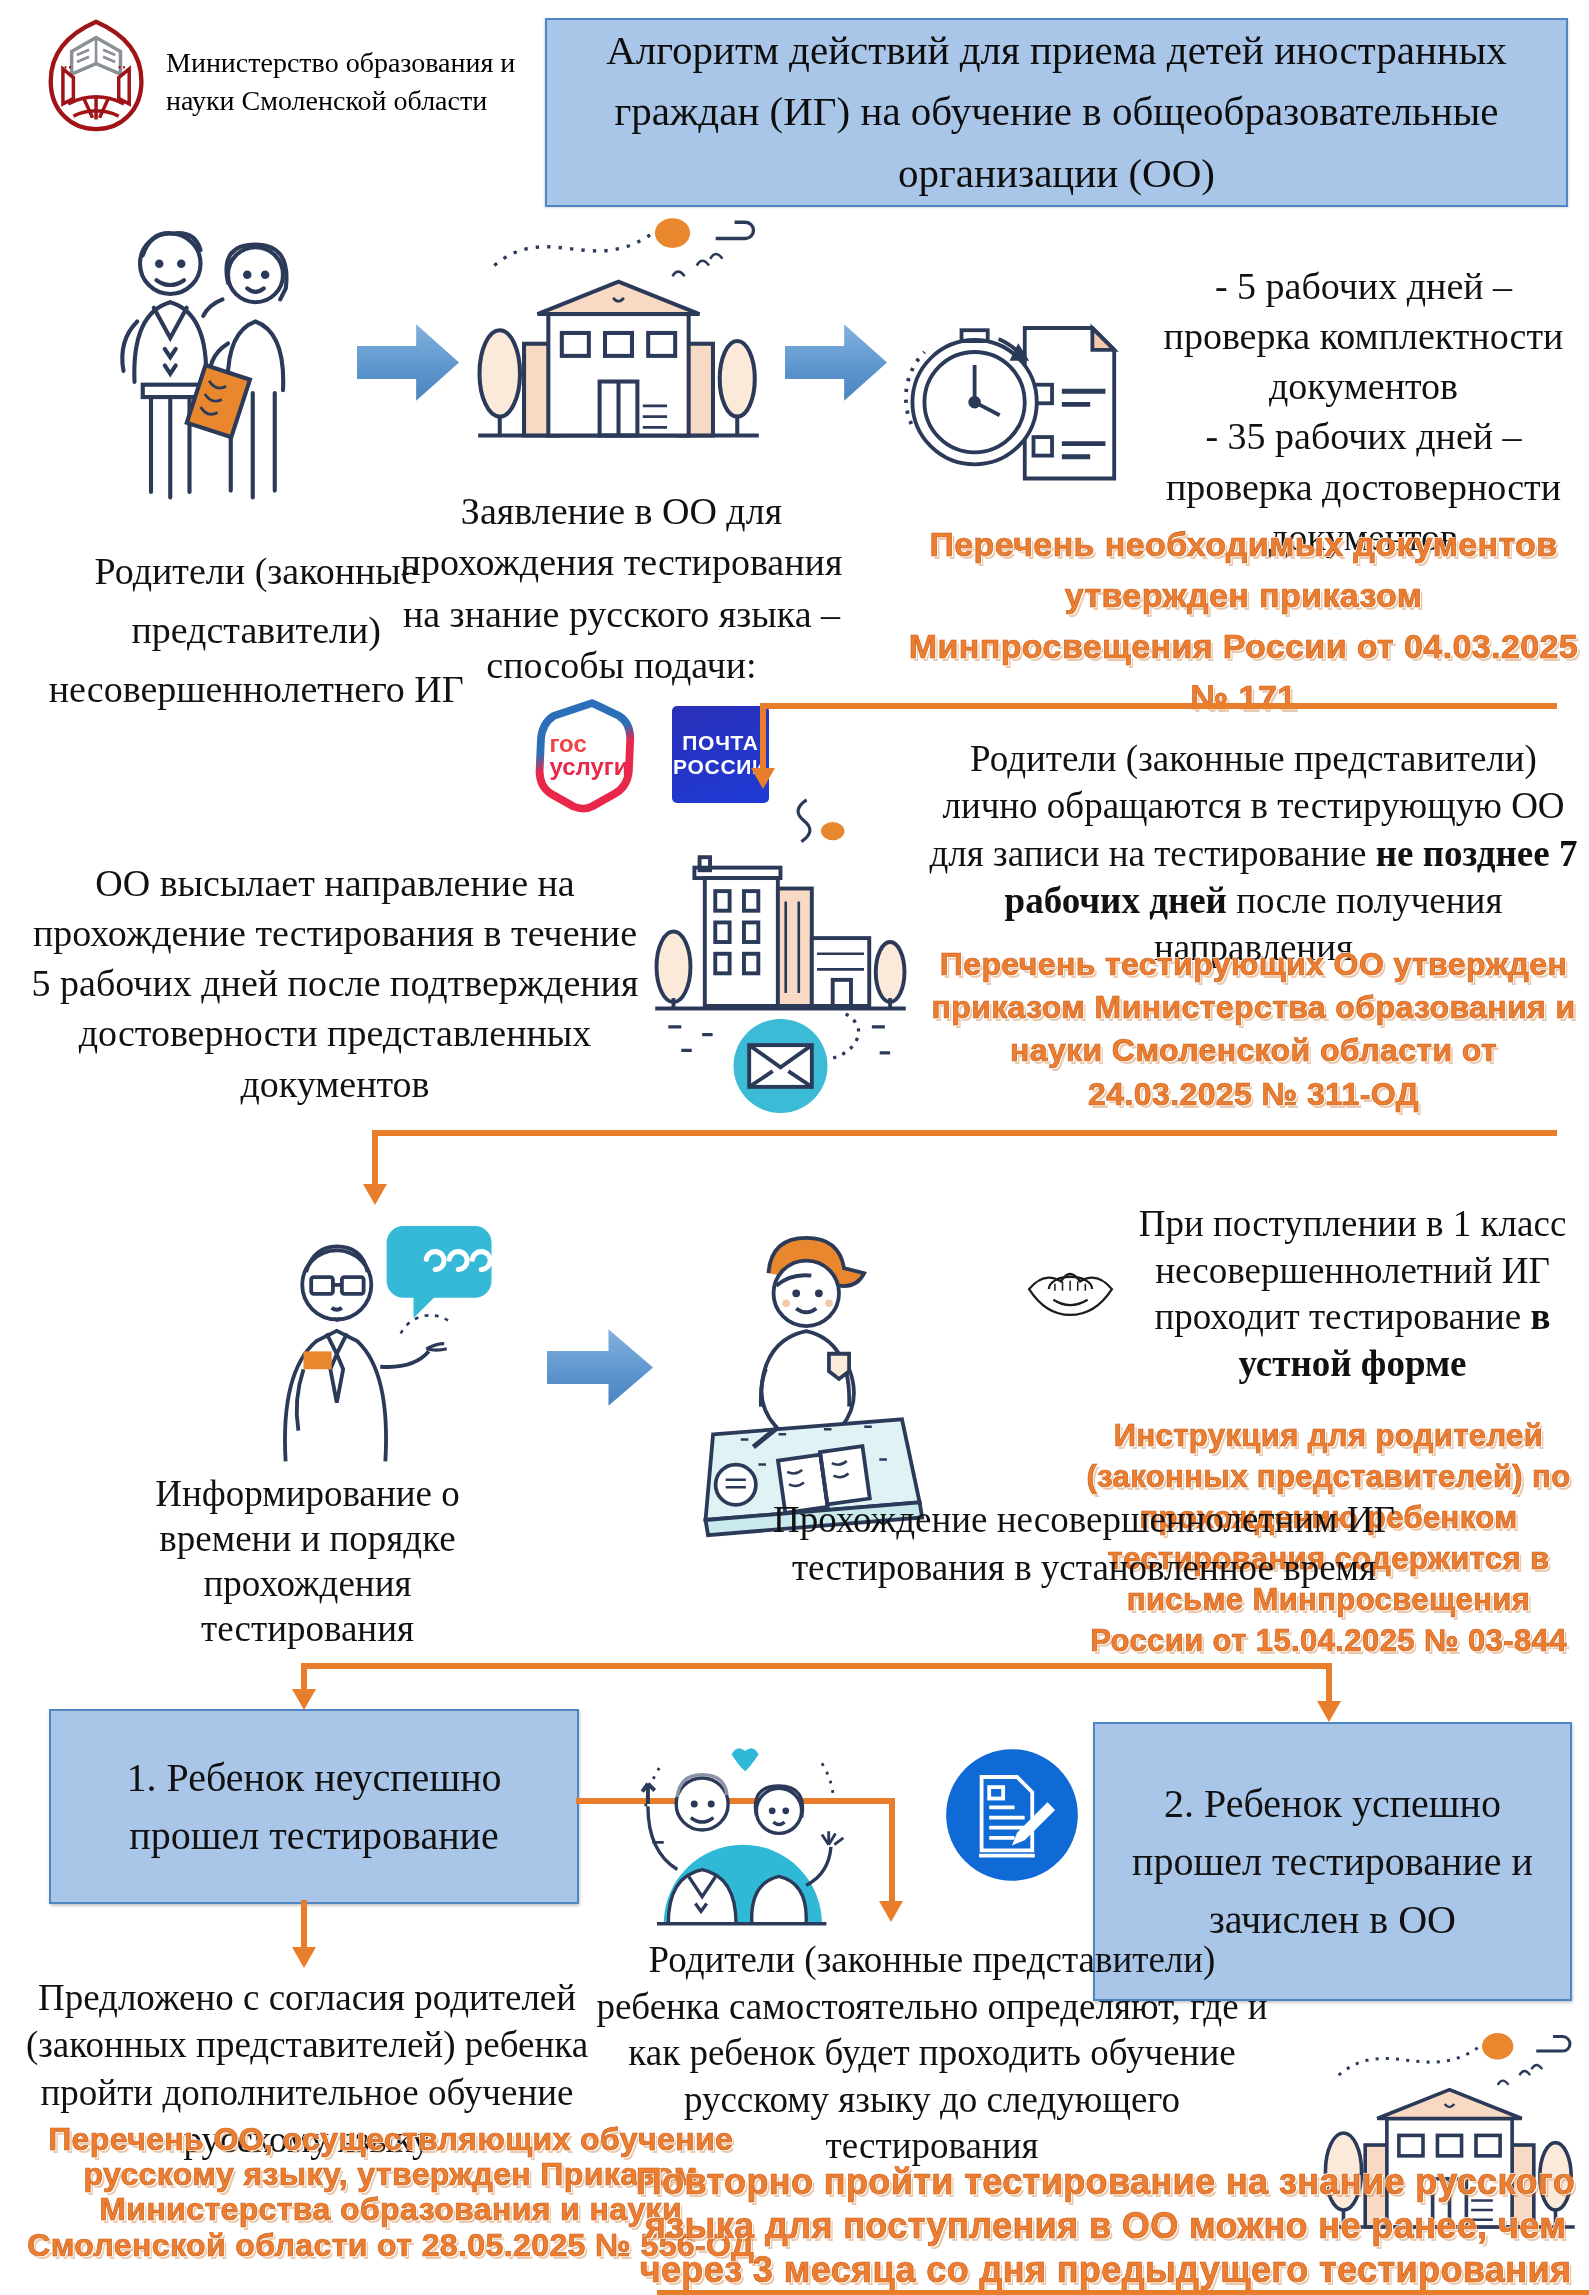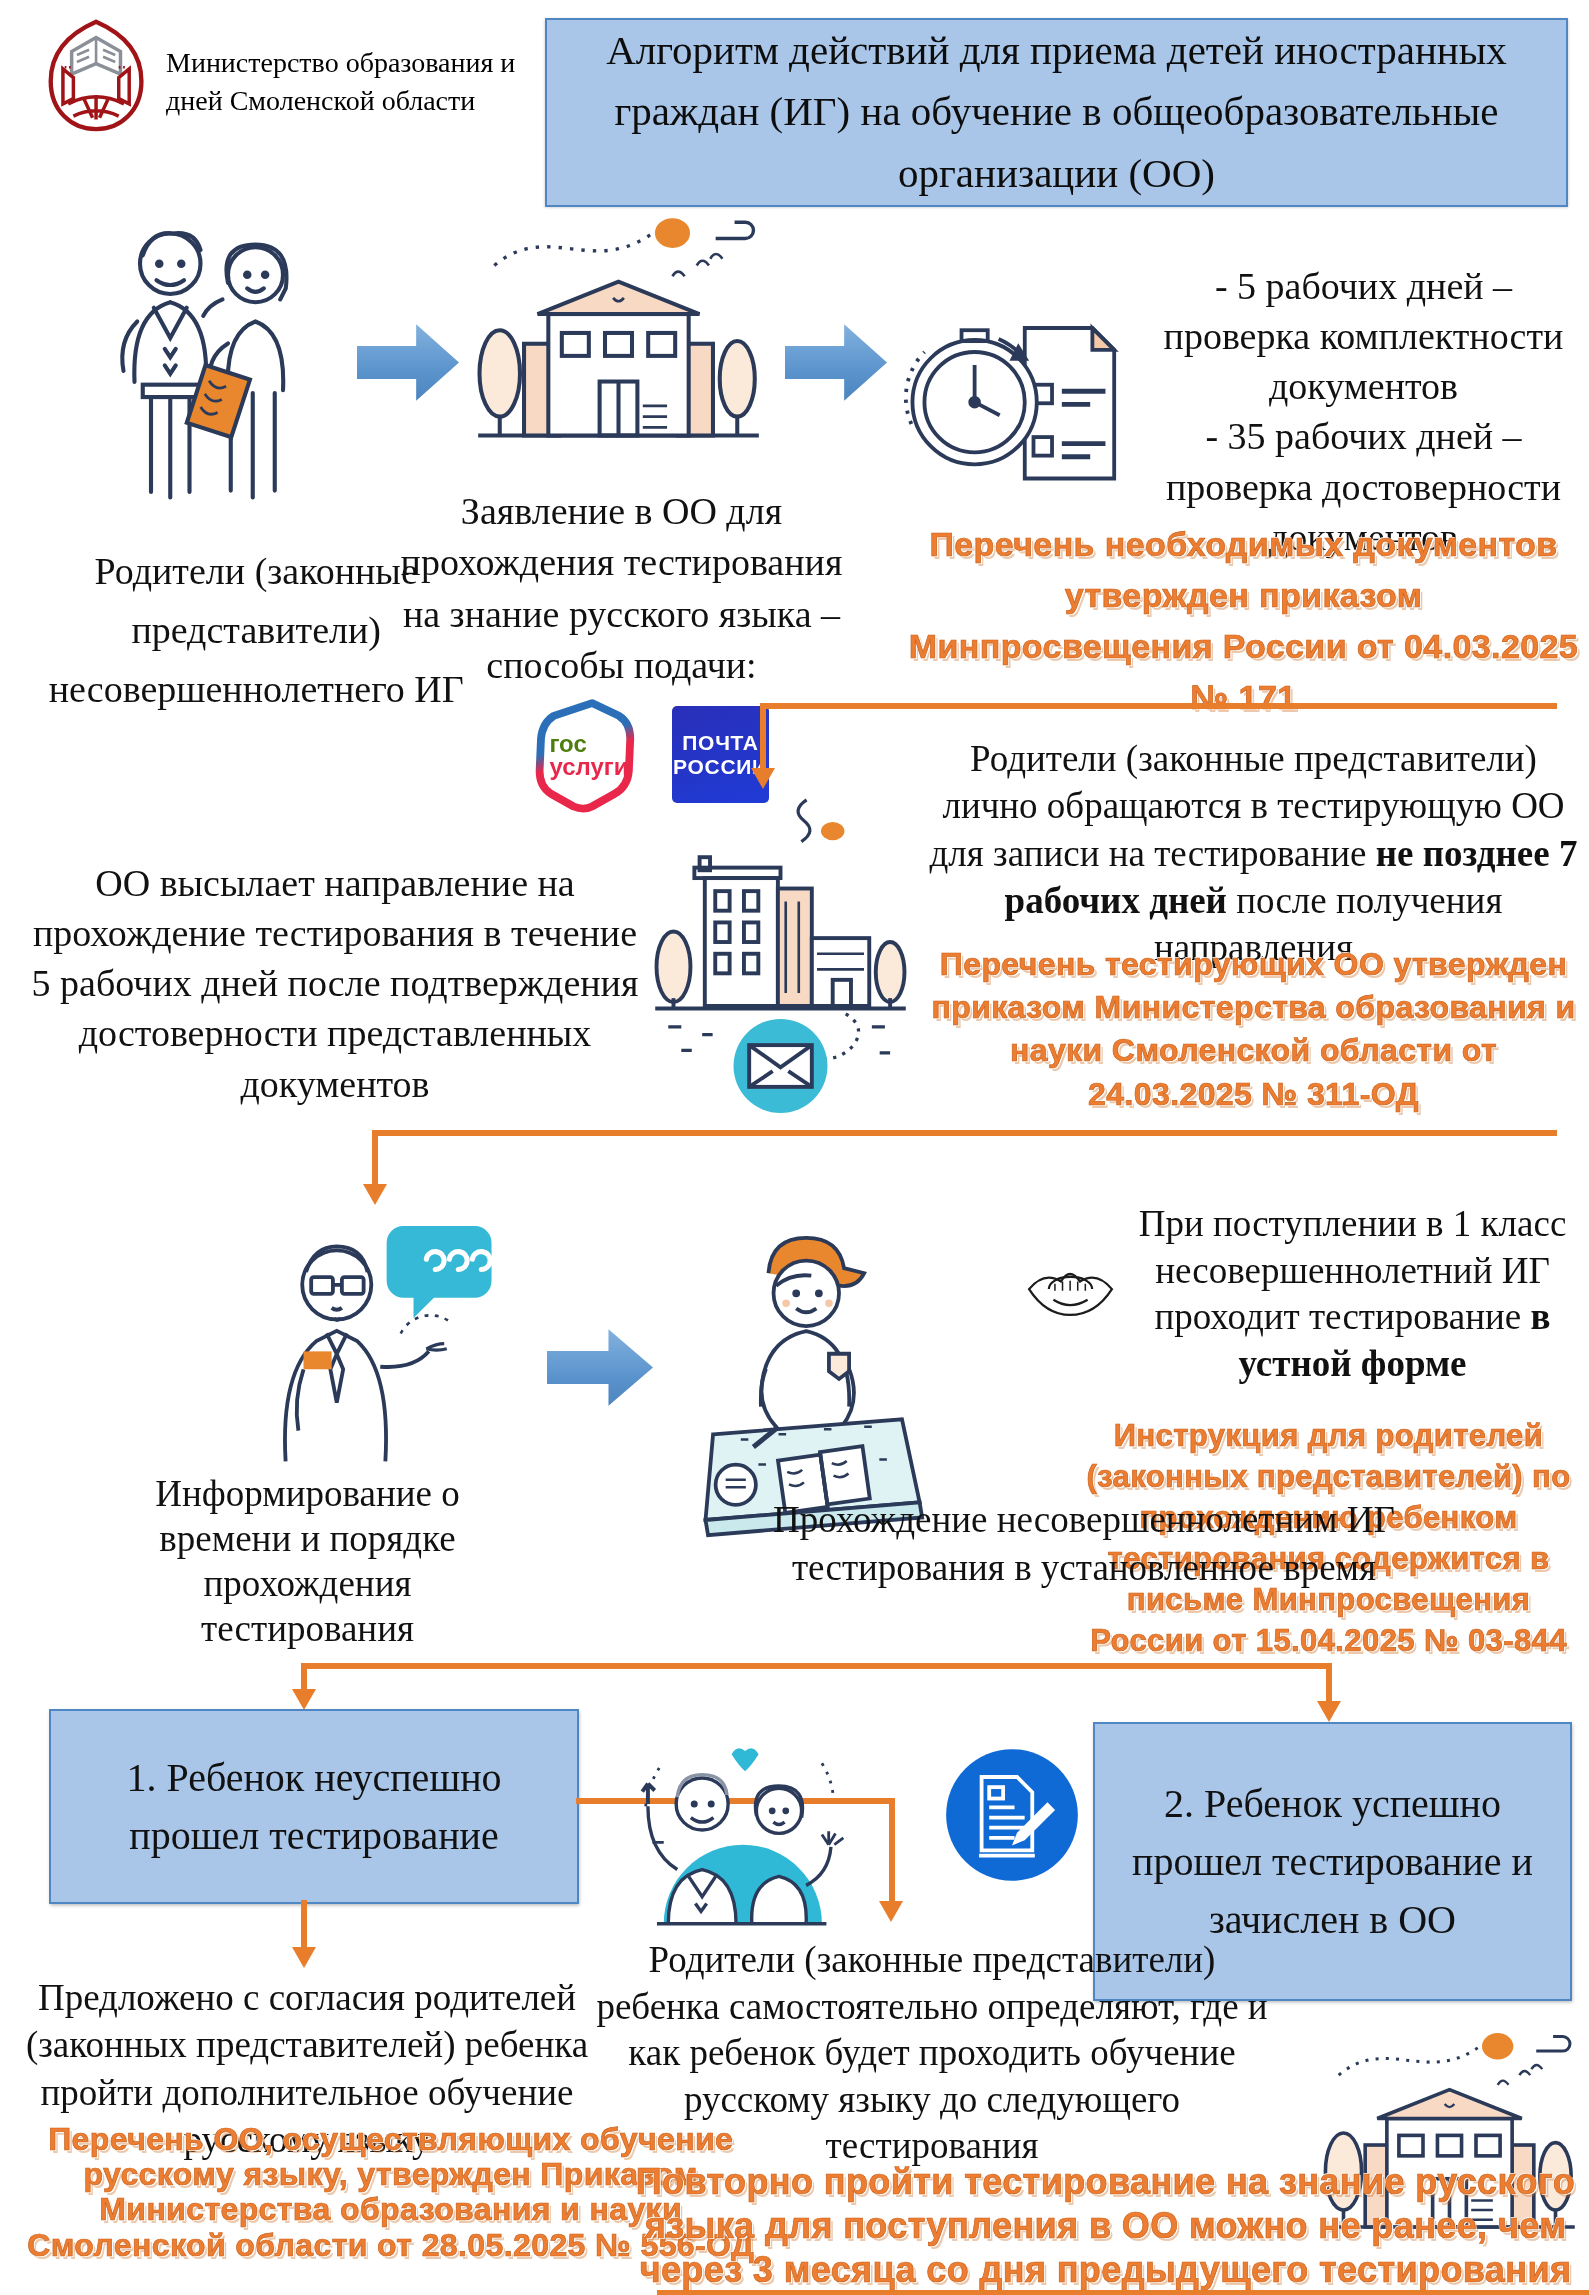--- a/index.html
+++ b/index.html
@@ -29,21 +29,21 @@
           border-top:21px solid #e87e2b;}
   
   .bluebox{background:#a9c6e8;border:2.1px solid #4f87c5;box-shadow:1.4px 2.1px 3.5px rgba(0,0,0,.3);
            display:flex;align-items:center;justify-content:center;}
   .bluebox .t{font-size:40px;line-height:1.45;text-align:center;padding:0 21px;}
   
   .pochta{background:linear-gradient(160deg,#2a2fb8,#1f3bd6);border-radius:5px;color:#fff;
           font-family:"Liberation Sans",sans-serif;font-weight:800;display:flex;flex-direction:column;
           align-items:center;justify-content:center;line-height:1.1;font-size:21px;letter-spacing:0.7px;}
   .gos{font-family:"Liberation Sans",sans-serif;font-weight:800;line-height:.95;}
-  .gos .l1{color:#4d7c0f;font-size:24px;}
+  .gos .l1{color:#ef4444;font-size:24px;}
   .gos .l2{color:#e8274b;font-size:24px;}
   b{font-weight:700;}
 </style>
 </head>
 <body>
 
 <svg width="0" height="0" style="position:absolute" aria-hidden="true">
 <defs>
   <symbol id="sym-emblem" viewBox="0 0 125 135">
     <path d="M62,6 C30,20 10,42 10,74 c0,34 24,55 52,55 c28,0 52,-21 52,-55 C114,42 94,20 62,6 z" stroke="#a01418" stroke-width="5" fill="#fff"></path>
@@ -257,21 +257,21 @@
 </defs>
 </svg>
 
 <div id="canvas">
 
   <svg class="abs" style="left:42px;top:15.5px" width="109" height="119" viewBox="0 0 155 168">
       <use href="#sym-emblem"></use>
     </svg>
   <div class="abs ministry" style="left:166px;top:44px;width:396px">
     <div>Министерство образования и</div>
-    <div>дней Смоленской области</div>
+    <div>науки Смоленской области</div>
   </div>
   <div class="abs title-box" style="left:545px;top:17.7px;width:1019px;height:185px">
     <div class="t">Алгоритм действий для приема детей иностранных граждан (ИГ) на обучение в общеобразовательные организации (ОО)</div>
   </div>
 
   <svg class="abs" style="left:85px;top:208px" width="275" height="297" viewBox="0 0 390 420">
       <use href="#sym-parents"></use>
     </svg>
   <div class="abs barrow" style="left:357px;top:321px;width:102px;height:83px"></div>
   <svg class="abs" style="left:470px;top:208px" width="297" height="258" viewBox="0 0 420 365">

